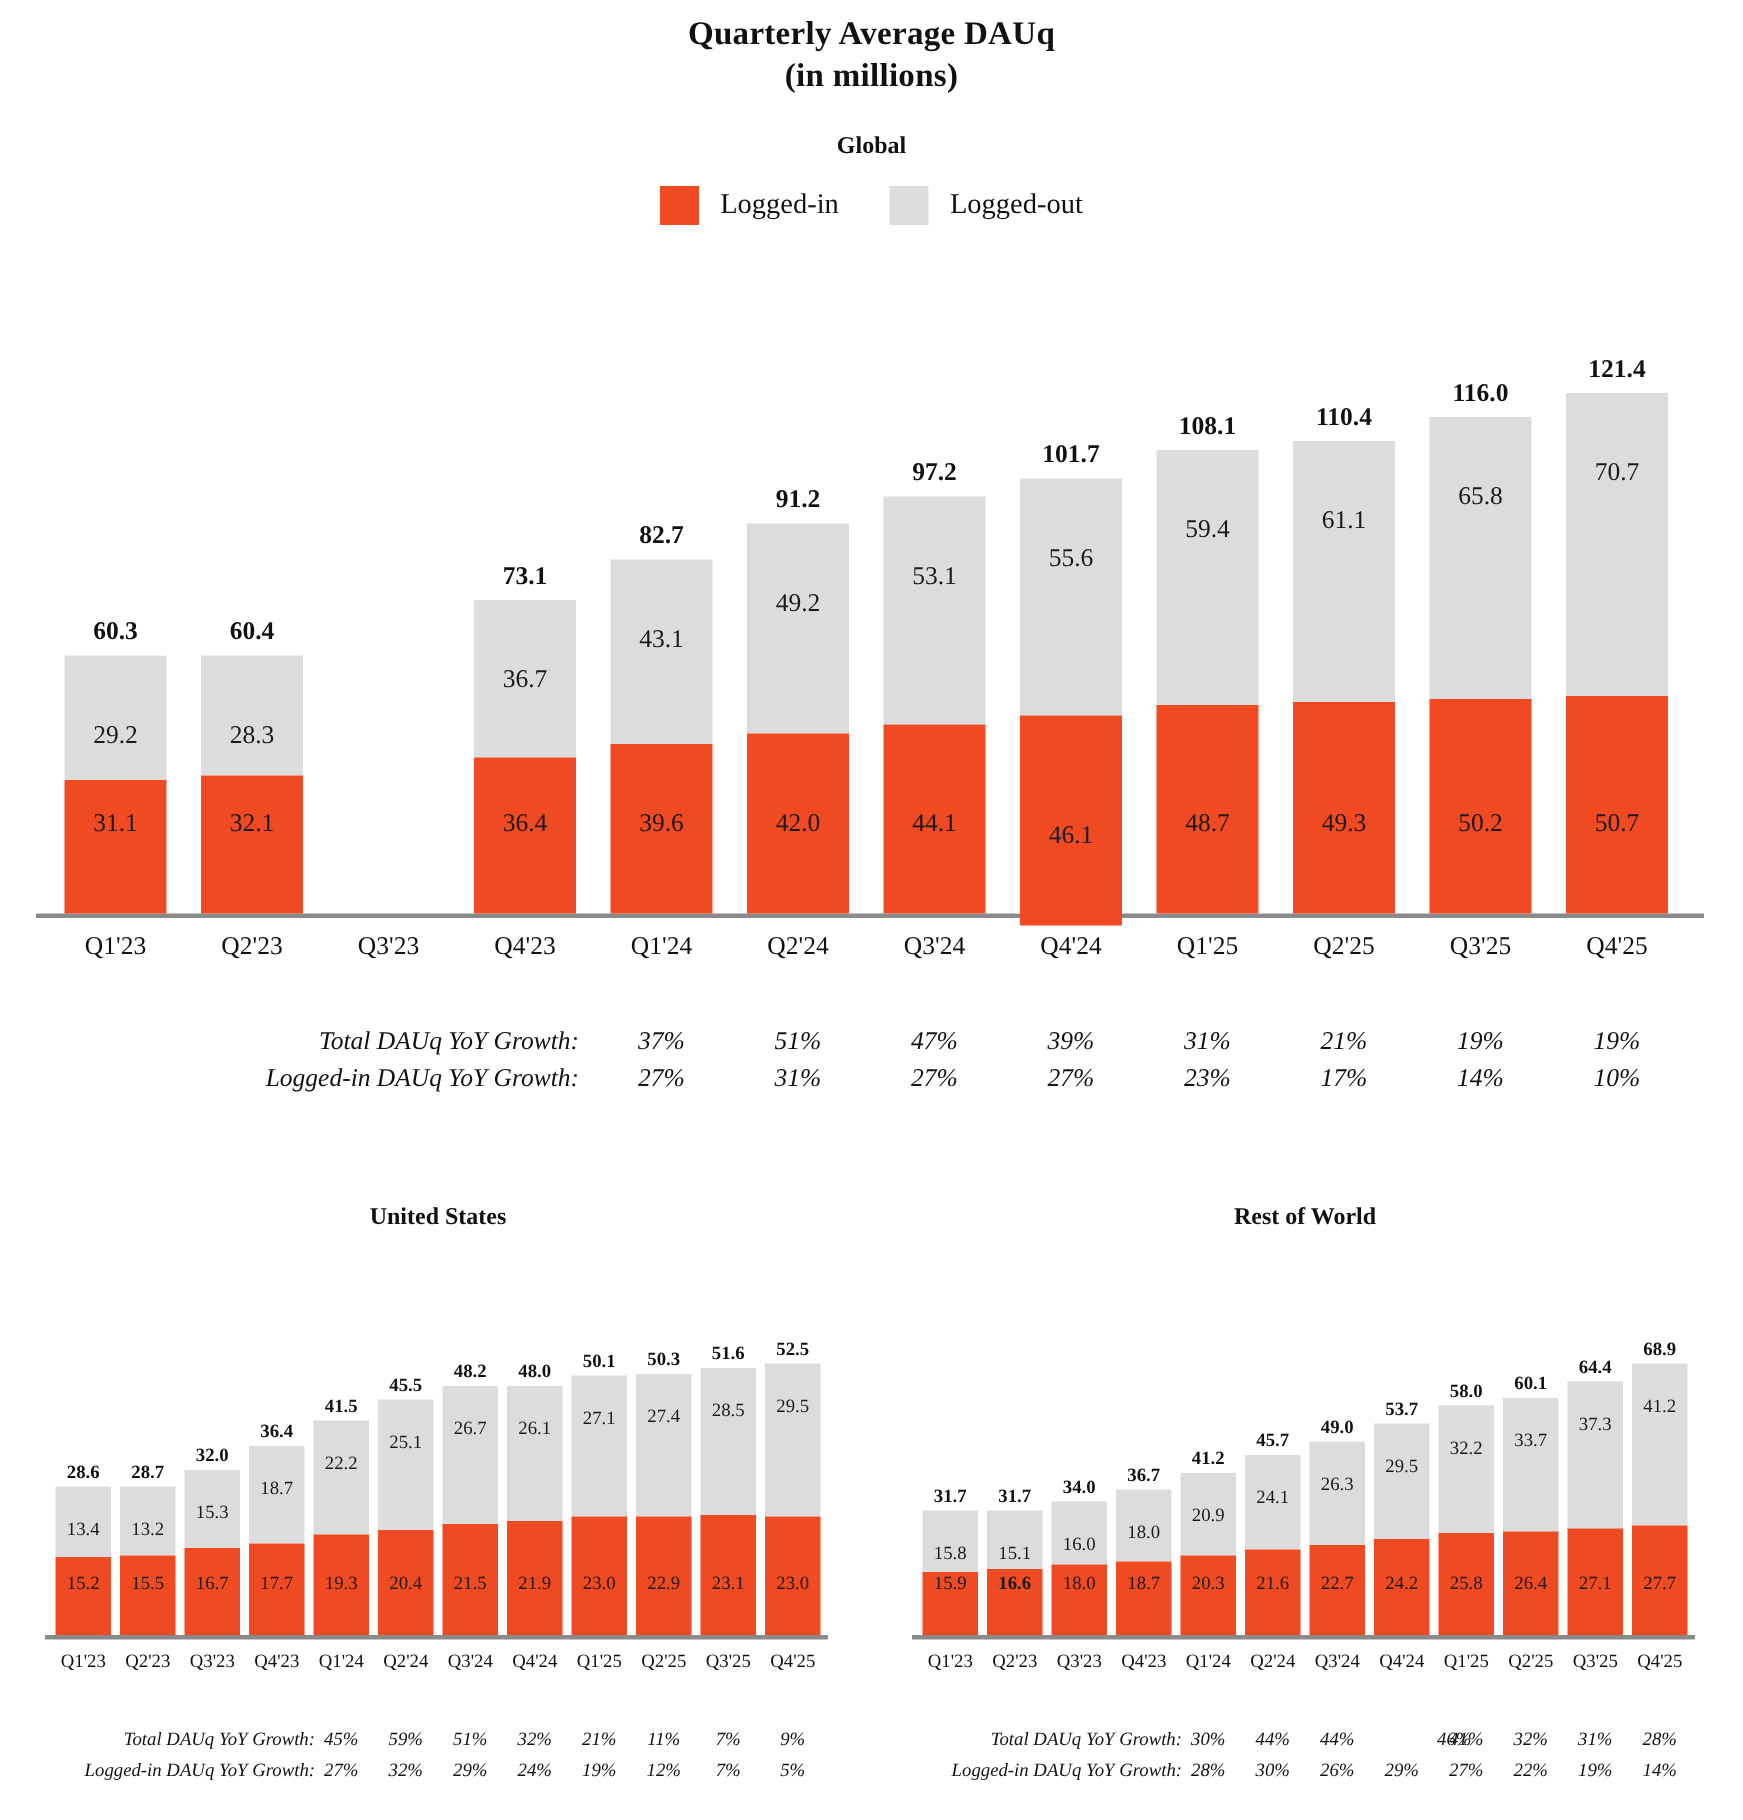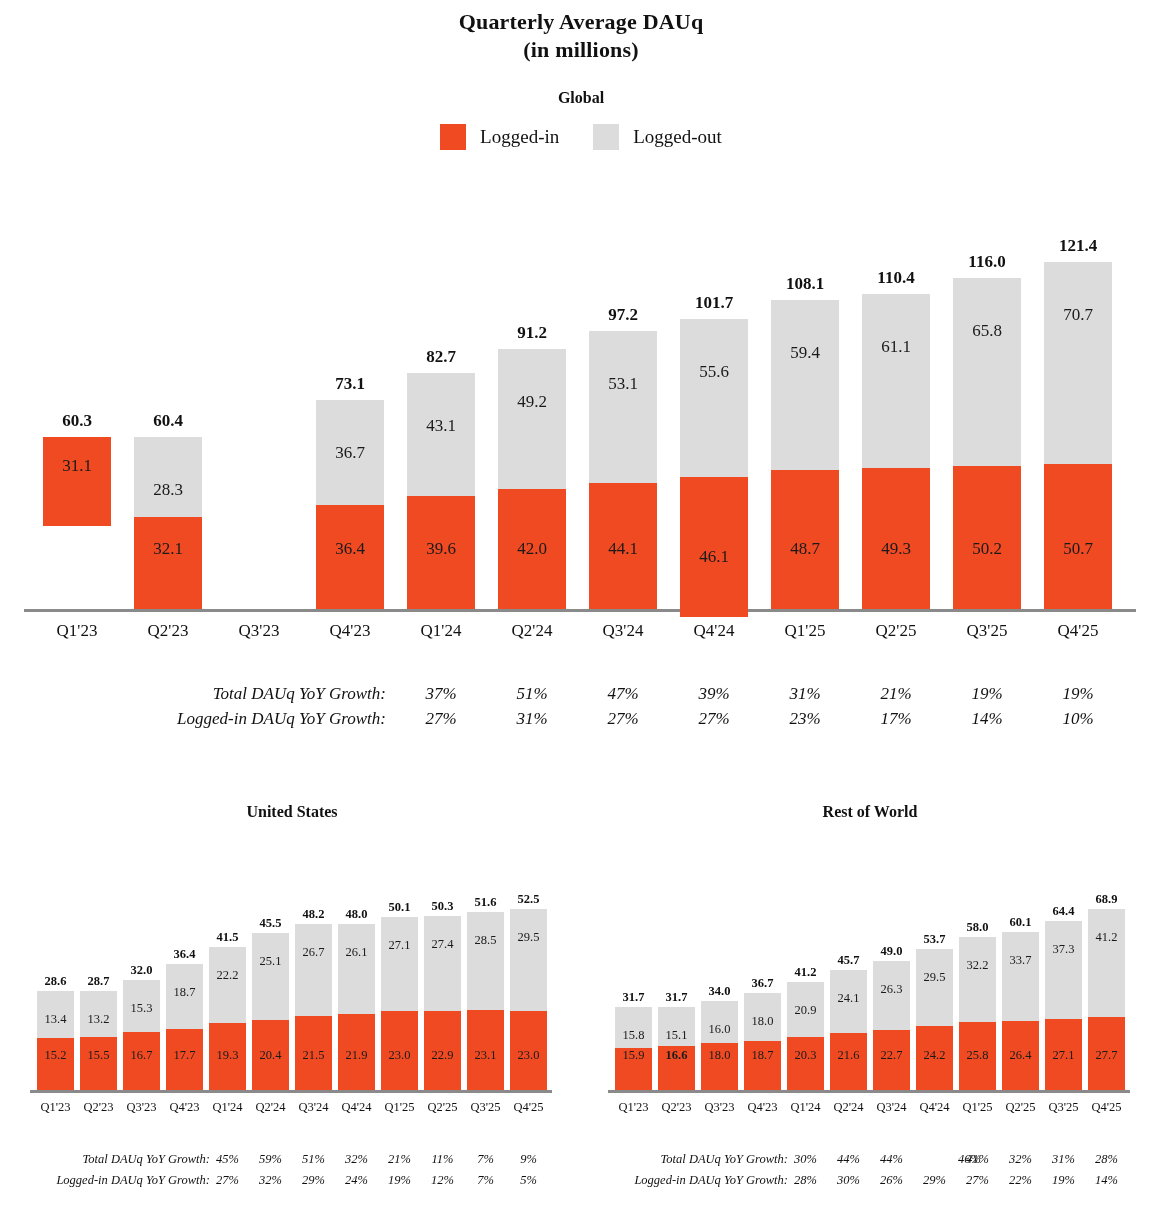--- a/index.html
+++ b/index.html
@@ -132,20 +132,23 @@
   <div class="legend-item">
     <span class="swatch seg-out"></span>
     <span class="legend-label">Logged-out</span>
   </div>
 </div>
 
 <div id="global-chart" class="chart" style="position:absolute; left:0; top:190px; width:1162px; height:450px;">
     <div class="axis-line" style="left: 24px; width: 1112px; top: 419px;"></div>
     <div class="bar-group" style="left: 43px; width: 68px; top: 246.844px; height: 172.156px;">
       <div class="total-label" style="top: -26px;">60.3</div>
+      <div class="seg seg-out" style="height: 83.366px;">
+        <span class="seg-label" style="position: absolute; top: 44px;">29.2</span>
+      </div>
       <div class="seg seg-in" style="height: 88.7905px; text-align: right;">
         <span class="seg-label" style="position: absolute; bottom: 52px;">31.1</span>
       </div>
     </div>
     <div class="cat-label" style="left: 43px; width: 68px; top: 431px;">Q1'23</div>
     <div class="bar-group" style="left: 134px; width: 68px; top: 246.558px; height: 172.442px;">
       <div class="total-label" style="top: -26px;">60.4</div>
       <div class="seg seg-out" style="height: 80.7965px;">
         <span class="seg-label" style="position: absolute; top: 44px;">28.3</span>
       </div>

